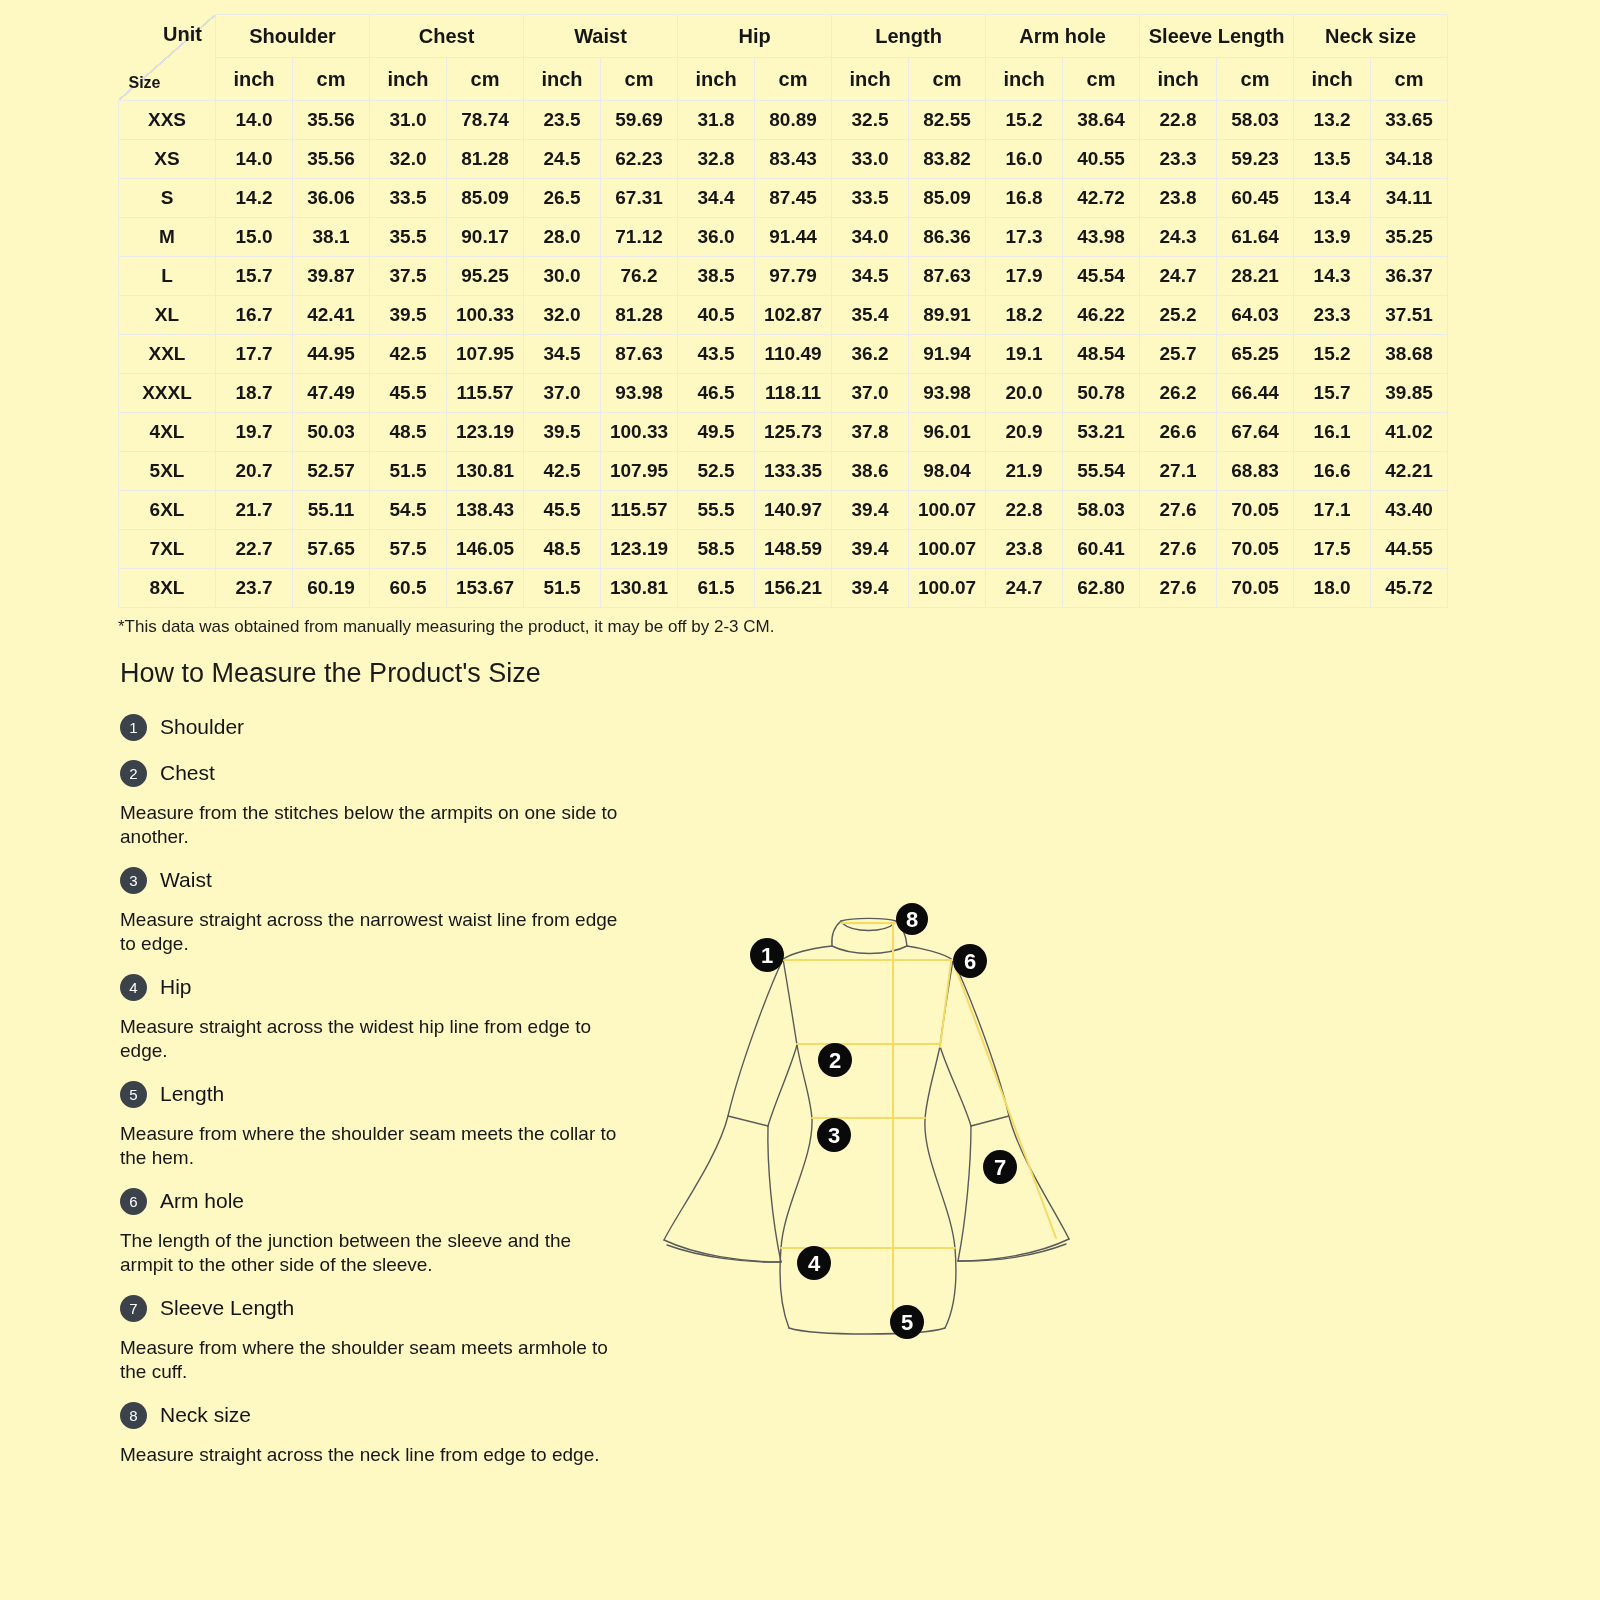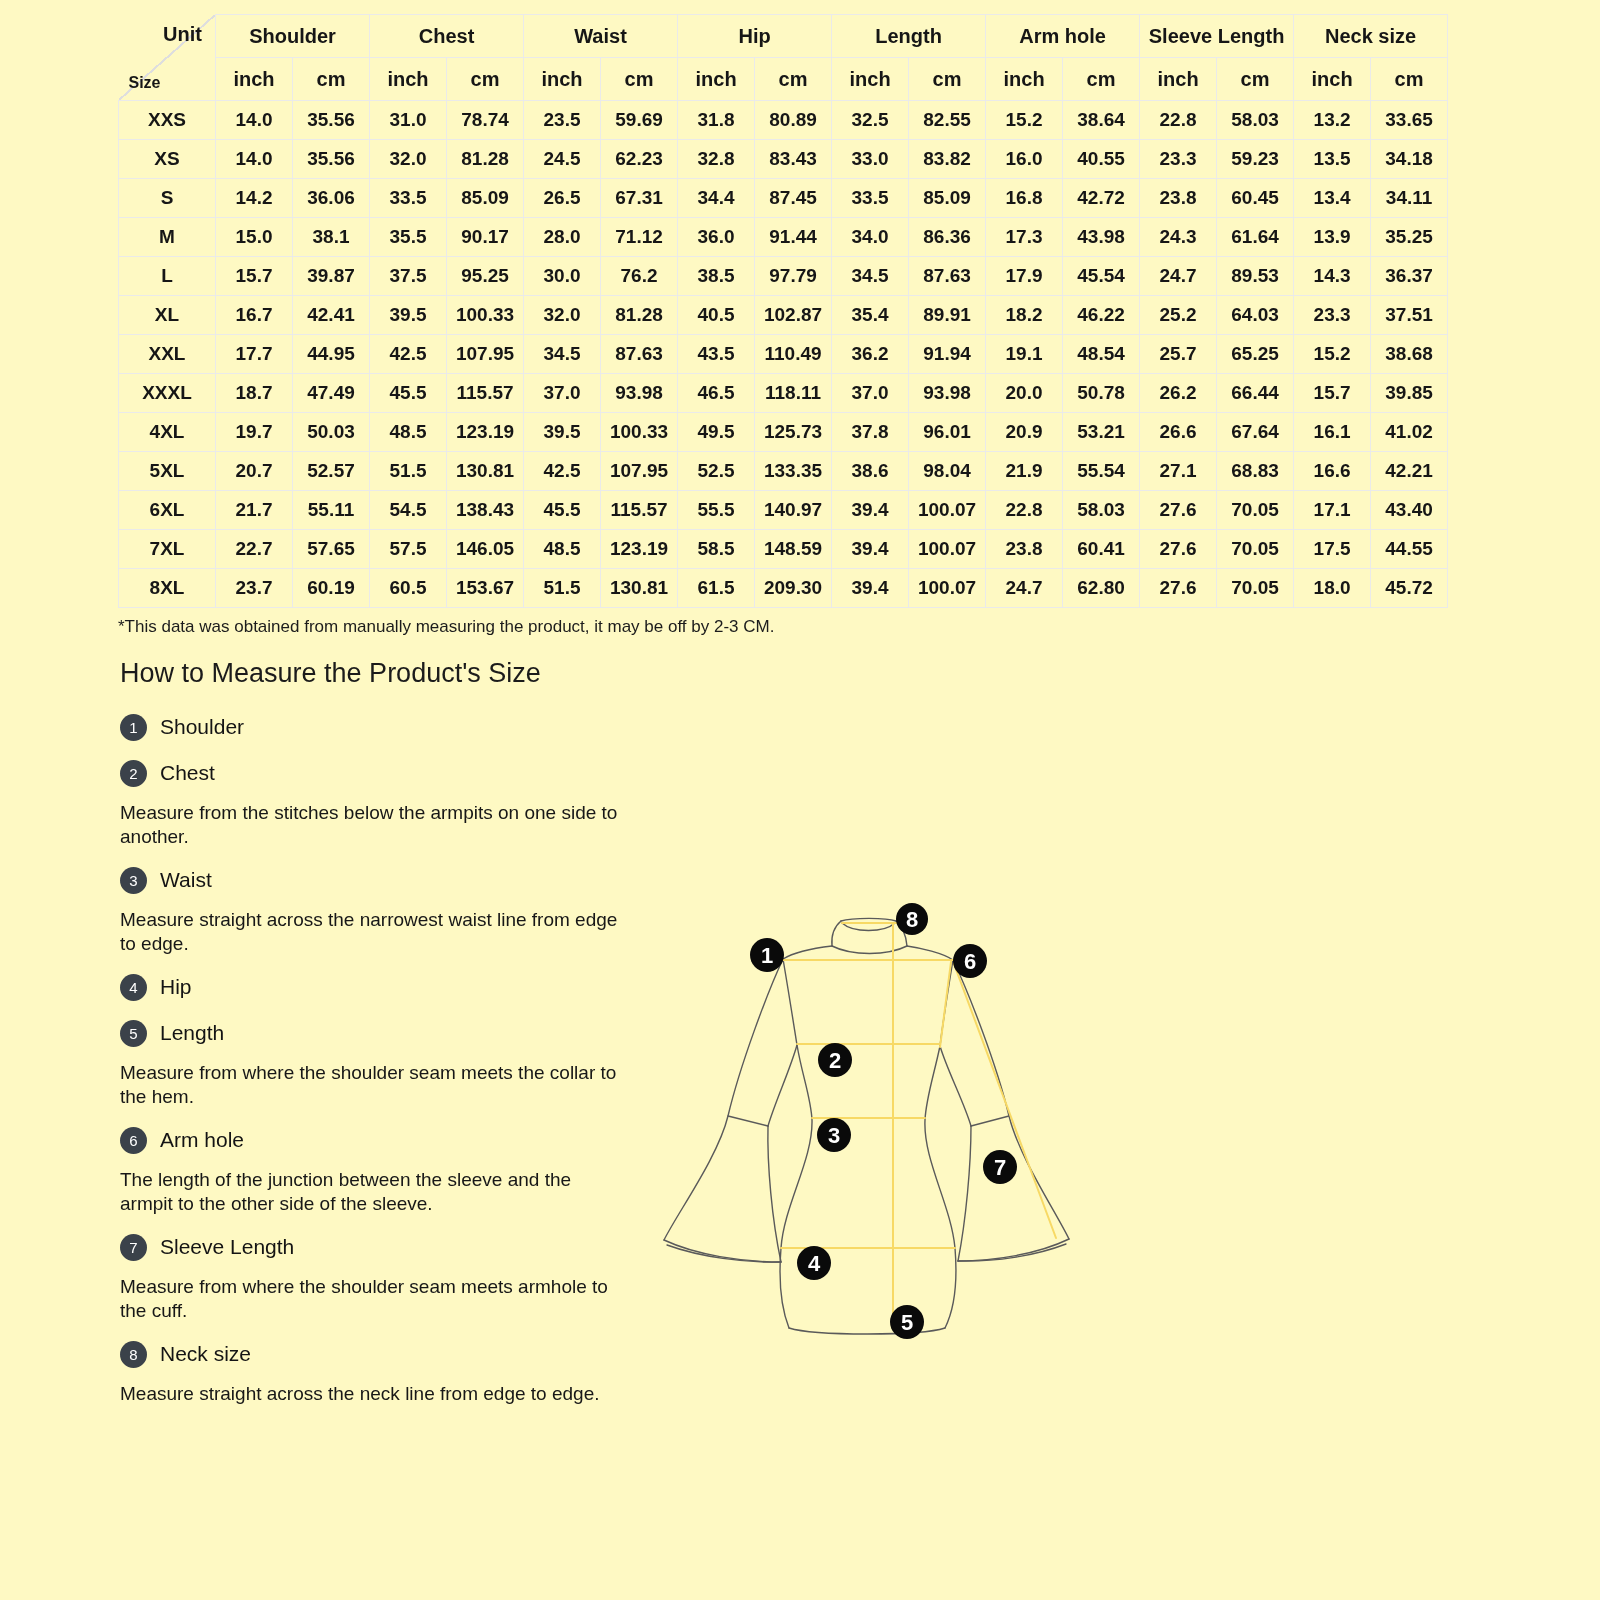--- a/index.html
+++ b/index.html
@@ -192,21 +192,21 @@
           <td>95.25</td>
           <td>30.0</td>
           <td>76.2</td>
           <td>38.5</td>
           <td>97.79</td>
           <td>34.5</td>
           <td>87.63</td>
           <td>17.9</td>
           <td>45.54</td>
           <td>24.7</td>
-          <td>89.53</td>
+          <td>28.21</td>
           <td>14.3</td>
           <td>36.37</td>
         </tr>
         <tr>
           <th class="size">XL</th>
           <td>16.7</td>
           <td>42.41</td>
           <td>39.5</td>
           <td>100.33</td>
           <td>32.0</td>
@@ -338,21 +338,21 @@
         </tr>
         <tr>
           <th class="size">8XL</th>
           <td>23.7</td>
           <td>60.19</td>
           <td>60.5</td>
           <td>153.67</td>
           <td>51.5</td>
           <td>130.81</td>
           <td>61.5</td>
-          <td>209.30</td>
+          <td>156.21</td>
           <td>39.4</td>
           <td>100.07</td>
           <td>24.7</td>
           <td>62.80</td>
           <td>27.6</td>
           <td>70.05</td>
           <td>18.0</td>
           <td>45.72</td>
         </tr>
       </tbody>
@@ -381,20 +381,21 @@
           <span class="step-badge">3</span>
           <span class="step-label">Waist</span>
         </div>
         <p class="step-desc">Measure straight across the narrowest waist line from edge to edge.</p>
       </div>
       <div class="step">
         <div class="step-head">
           <span class="step-badge">4</span>
           <span class="step-label">Hip</span>
         </div>
+        <p class="step-desc">Measure straight across the widest hip line from edge to edge.</p>
       </div>
       <div class="step">
         <div class="step-head">
           <span class="step-badge">5</span>
           <span class="step-label">Length</span>
         </div>
         <p class="step-desc">Measure from where the shoulder seam meets the collar to the hem.</p>
       </div>
       <div class="step">
         <div class="step-head">

